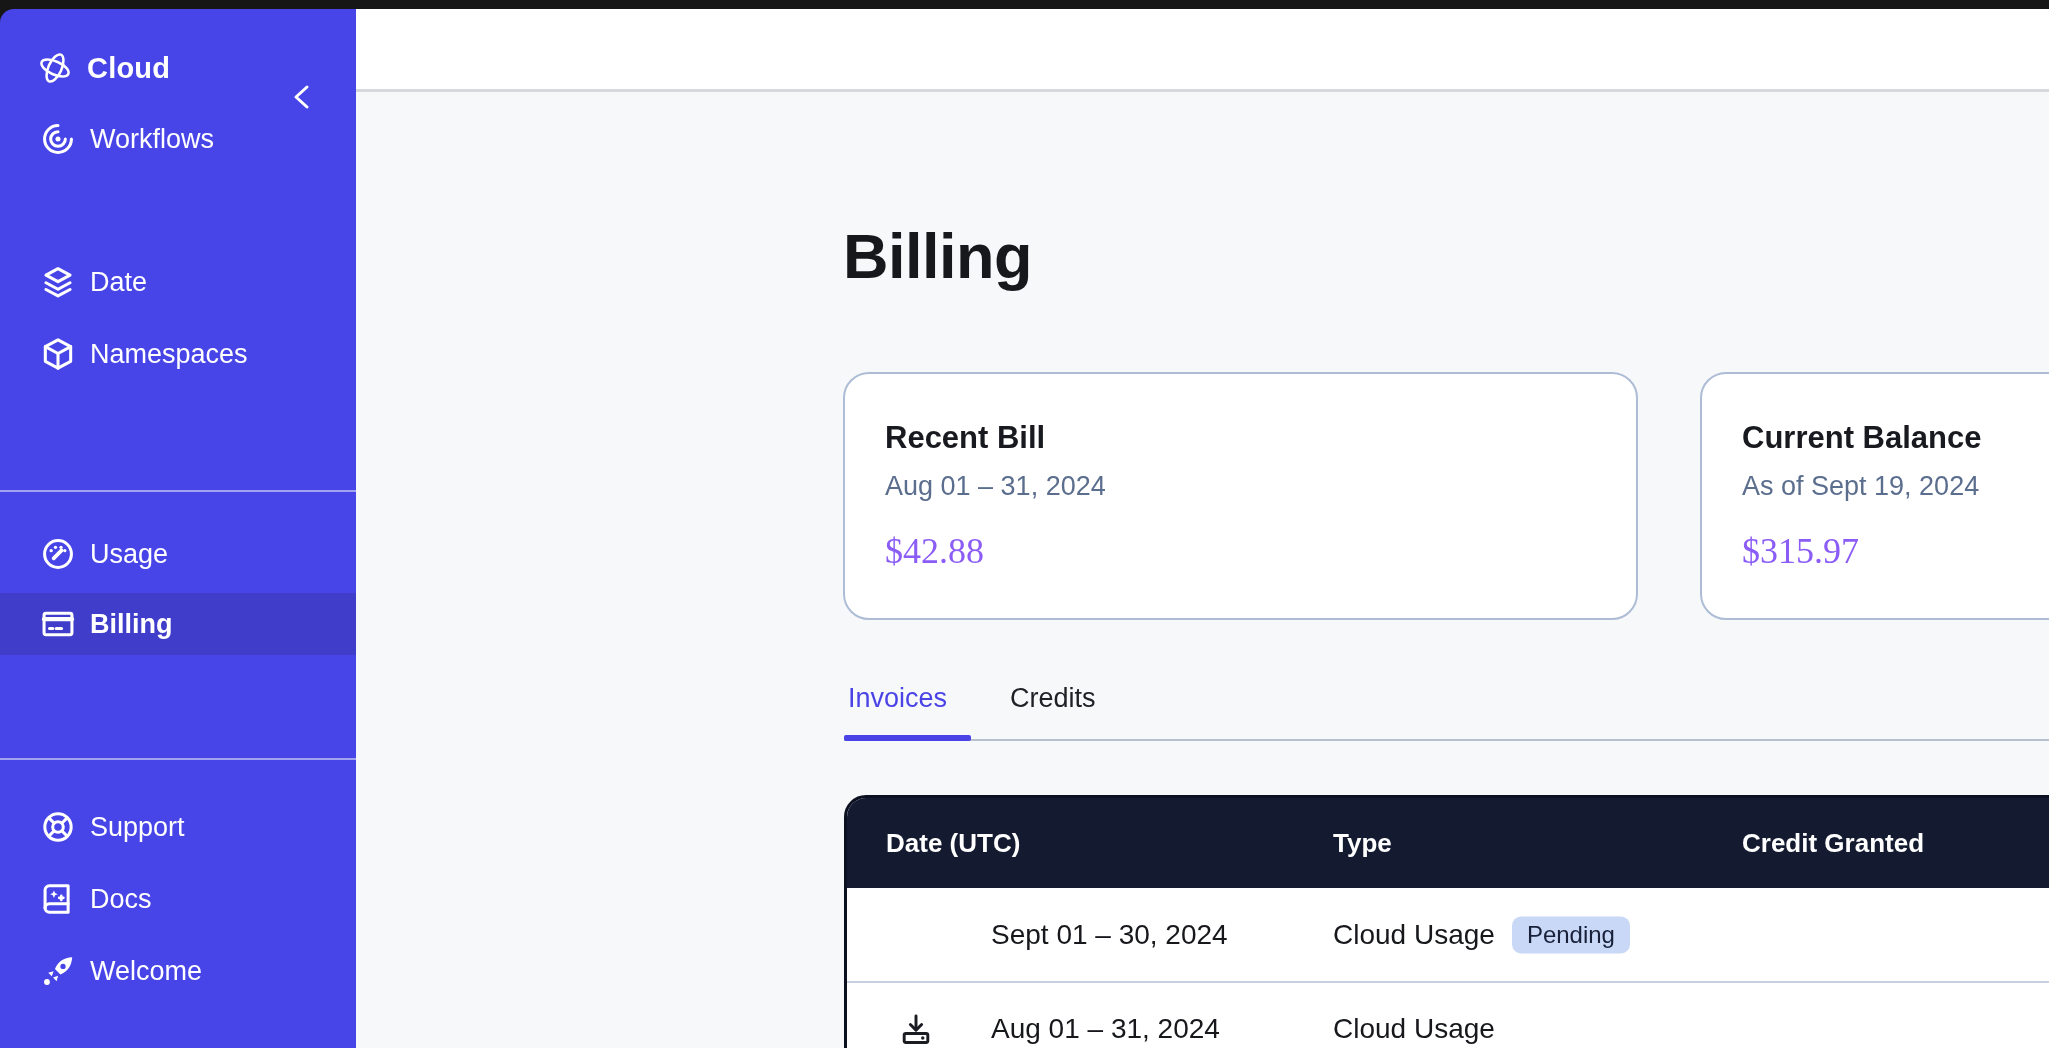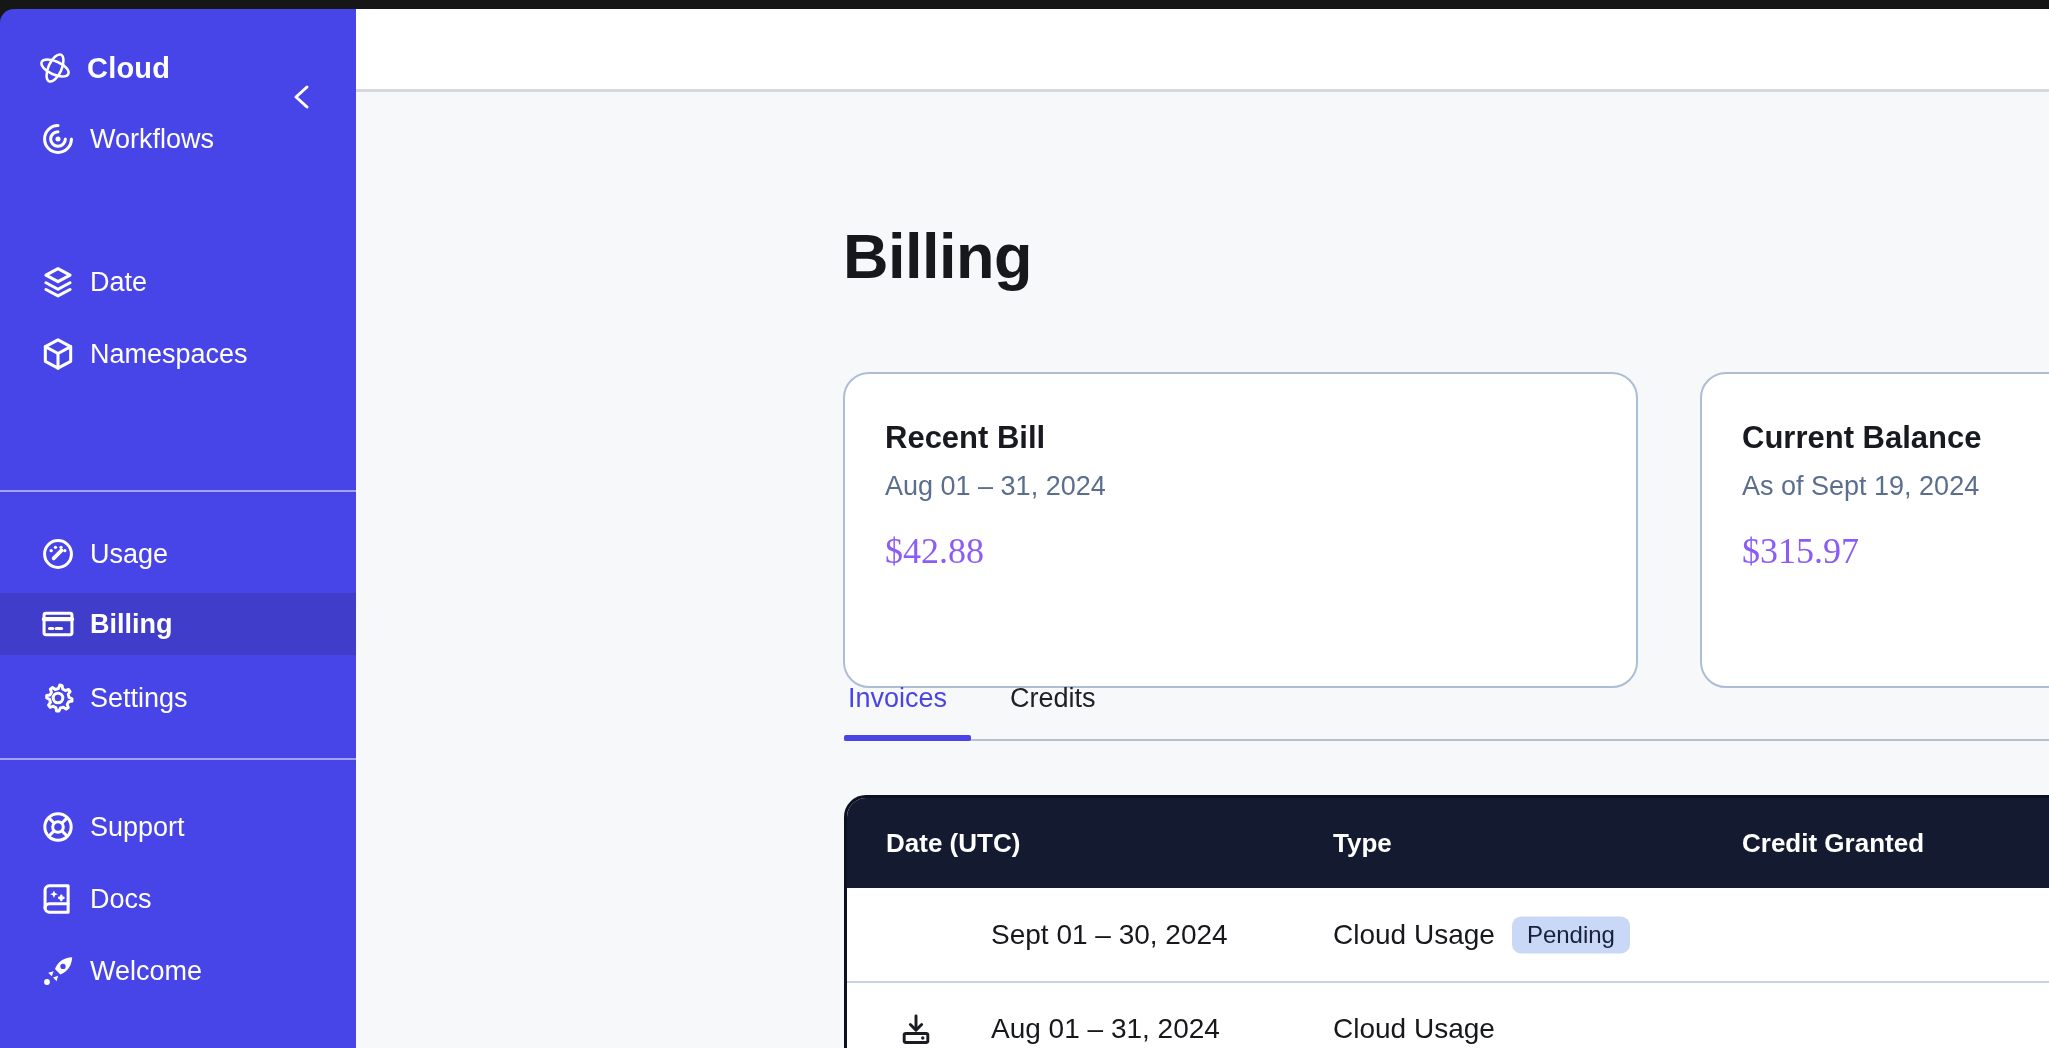--- a/index.html
+++ b/index.html
@@ -26,21 +26,21 @@
   .side-divider { position:absolute; left:0; width:100%; height:2px; background:rgba(236,238,252,0.55); }
 
   
   .main { position:absolute; left:356px; top:9px; right:0; bottom:0; background:#f7f8fa; overflow:hidden; }
   .topbar { position:absolute; top:0; left:0; right:0; height:83px; background:#ffffff;
             border-bottom:3px solid #d6d8dd; }
 
   .page-title { position:absolute; left:487px; top:211px; font-size:63px; font-weight:600;
                 color:#17181c; letter-spacing:-0.5px; }
 
-  .card { position:absolute; top:363px; height:316px; background:#fff;
+  .card { position:absolute; top:363px; height:248px; background:#fff;
           border:2.5px solid #aebdd6; border-radius:26px; padding:46px 40px 0; }
   .card.recent  { left:487px;  width:795px; }
   .card.balance { left:1344px; width:600px; }
   .card-title  { font-size:31px; font-weight:600; color:#191a1f; }
   .card-sub    { font-size:27px; color:#5b6e8e; margin-top:15px; }
   .card-amount { font-family:Liberation Serif, serif; font-size:36px; color:#8b5cf6; margin-top:28px; }
 
   .tab { position:absolute; top:674px; font-size:27px; font-weight:500; cursor:pointer; }
   .tab.invoices { left:492px; color:#4a43e6; }
   .tab.credits  { left:654px; color:#202126; }
@@ -145,29 +145,20 @@
         <svg viewBox="0 0 30 30" fill="none" stroke="#fff" stroke-width="2.4" stroke-linecap="round">
           <rect x="4" y="6.5" width="22" height="17" rx="1.5"></rect>
           <path d="M4 11.2 H26" stroke-width="3.4"></path>
           <path d="M8.3 18.6 h2.6"></path>
           <path d="M13.6 18.6 h4.2"></path>
         </svg>
       </span>
       <span>Billing</span>
     </div>
 
-    <div class="nav-item" style="top:660px">
-      <span class="nicon">
-        <svg viewBox="0 0 30 30" fill="none" stroke="#fff" stroke-width="2.4" stroke-linecap="round" stroke-linejoin="round">
-          <circle cx="15" cy="15" r="3.8"></circle>
-          <path d="M15 4.2 l2 0.3 0.8 2.6 2.4 1 2.4-1.3 1.6 1.6 -1.3 2.4 1 2.4 2.6 0.8 0.3 2 -2.6 0.8 -1 2.4 1.3 2.4 -1.6 1.6 -2.4 -1.3 -2.4 1 -0.8 2.6 -2 0.3 -0.8 -2.6 -2.4 -1 -2.4 1.3 -1.6 -1.6 1.3 -2.4 -1 -2.4 -2.6 -0.8 -0.3 -2 2.6 -0.8 1 -2.4 -1.3 -2.4 1.6 -1.6 2.4 1.3 2.4 -1 z" transform="rotate(8 15 15) scale(0.96) translate(0.6 0.6)"></path>
-        </svg>
-      </span>
-      <span>Settings</span>
-    </div>
 
     <div class="side-divider" style="top:749px"></div>
 
     <div class="nav-item" style="top:789px">
       <span class="nicon">
         <svg viewBox="0 0 30 30" fill="none" stroke="#fff" stroke-width="2.4" stroke-linecap="round">
           <circle cx="15" cy="15" r="10.4"></circle>
           <circle cx="15" cy="15" r="4.2"></circle>
           <path d="M8 8 L12 12 M22 8 L18 12 M8 22 L12 18 M22 22 L18 18"></path>
         </svg>

